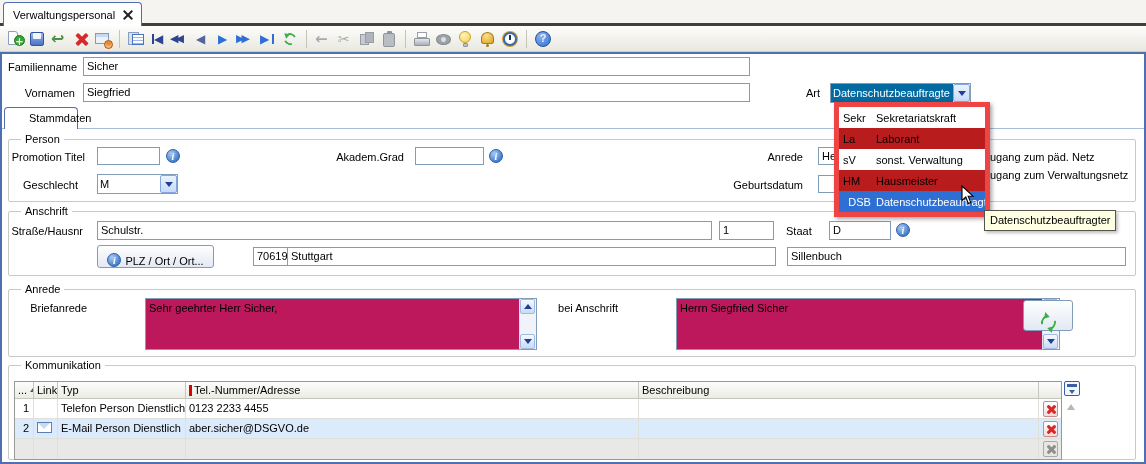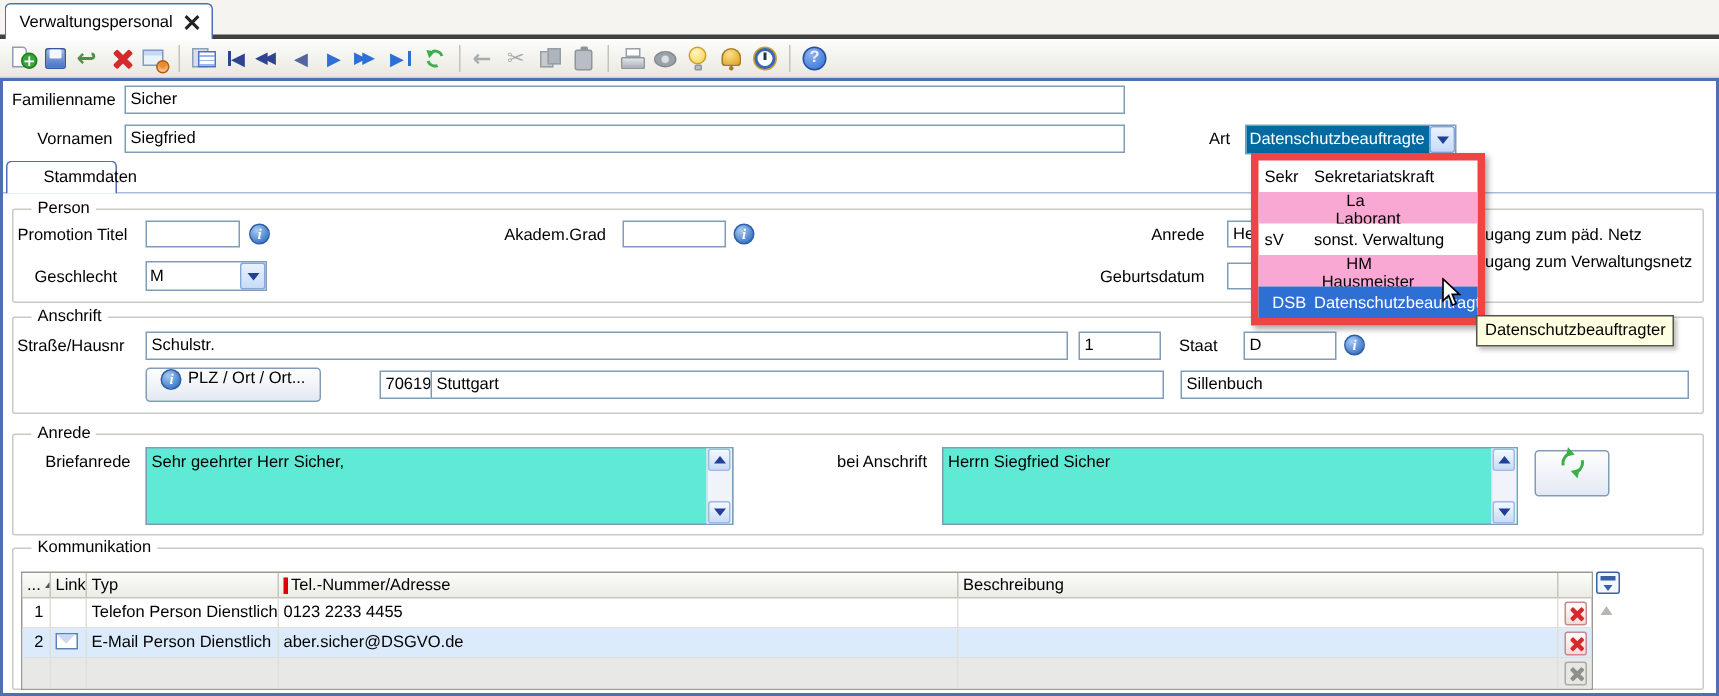--- a/index.html
+++ b/index.html
@@ -76,40 +76,40 @@
   .combo .val{flex:1;padding:2px 2px;white-space:nowrap;overflow:hidden;line-height:14px;}
   .combo .val.sel{background:#0369a1;color:#fff;}
   .cbtn{width:17px;background:linear-gradient(#EAF2FE,#C7DBF8);border:1px solid #86A7DC;border-radius:2px;
         display:flex;align-items:center;justify-content:center;box-sizing:border-box;flex:0 0 auto;}
   .tri-d{width:0;height:0;border-left:4px solid transparent;border-right:4px solid transparent;border-top:5px solid #1F4096;}
   .tri-u{width:0;height:0;border-left:4px solid transparent;border-right:4px solid transparent;border-bottom:5px solid #1F4096;}
   .pagetab{position:absolute;left:4px;top:107px;width:74px;height:22px;background:#fff;border:1px solid #4E6FB0;
            border-bottom:none;border-radius:4px 4px 0 0;text-align:center;line-height:21px;box-sizing:border-box;z-index:3;padding-left:24px;}
   #tabline2{position:absolute;left:2px;top:128px;width:1142px;height:1px;background:#A9BCDC;z-index:1;}
   .xpbtn{position:absolute;background:linear-gradient(#FEFEFE,#E3E9F3);border:1px solid #7F9DB9;border-radius:3px;
-         box-sizing:border-box;display:flex;align-items:flex-start;justify-content:center;gap:4px;}
-  .tarea{position:absolute;border:1px solid #7F9DB9;background:#5eead4;box-sizing:border-box;}
+         box-sizing:border-box;display:flex;align-items:flex-end;justify-content:center;gap:4px;}
+  .tarea{position:absolute;border:1px solid #7F9DB9;background:#be185d;box-sizing:border-box;margin-left:48px;}
   .tarea .txt{position:absolute;left:3px;top:2px;right:18px;white-space:nowrap;overflow:hidden;line-height:14px;}
   .vsb{position:absolute;right:0;top:0;bottom:0;width:16px;background:#F0F3F9;border-left:1px solid #D9E1ED;}
   .sbtn{position:absolute;left:0px;width:15px;height:15px;background:linear-gradient(#F5F9FE,#C9DBF6);
         border:1px solid #9FB9E3;border-radius:2px;box-sizing:border-box;display:flex;align-items:center;justify-content:center;}
   .sbtn.up{top:0;} .sbtn.dn{bottom:0;}
   .refresh-glyph{position:relative;width:15px;height:15px;border:2px solid #3BAF4A;border-radius:50%;
         border-top-color:transparent;border-bottom-color:transparent;transform:rotate(30deg);box-sizing:border-box;}
   .refresh-glyph::before,.refresh-glyph::after{content:"";position:absolute;}
   .refresh-glyph::before{left:-6px;top:-4px;border:3px solid transparent;border-right:6px solid #3BAF4A;transform:rotate(45deg);}
   .refresh-glyph::after{right:-6px;bottom:-4px;border:3px solid transparent;border-left:6px solid #3BAF4A;transform:rotate(45deg);}
 
   
   .popup{position:absolute;left:834px;top:102px;width:156px;background:#fff;border:5px solid #ef4444;
          box-shadow:2px 2px 4px rgba(0,0,0,.35);z-index:20;box-sizing:border-box;}
   .popup .row{height:21px;display:flex;align-items:center;cursor:default;}
   .popup .code{width:33px;padding-left:4px;flex:0 0 auto;white-space:nowrap;}
   .popup .name{flex:1;white-space:nowrap;overflow:hidden;}
-  .popup .row.alt{background:#f9a8d4;flex-direction:column;}
+  .popup .row.alt{background:#b91c1c;}
   .popup .row.sel{background:#2E6FD4;color:#fff;text-align:center;}
   .tooltip{position:absolute;left:984px;top:210px;height:21px;background:#FFFFE1;border:1px solid #55554C;
            line-height:19px;padding:0 5px;white-space:nowrap;box-shadow:2px 2px 3px rgba(0,0,0,.25);z-index:30;box-sizing:border-box;}
 
   
   .tbl{position:absolute;left:14px;top:381px;width:1048px;border:1px solid #9A9A94;background:#fff;box-sizing:border-box;}
   .thead{display:flex;height:17px;background:linear-gradient(#FCFCFA,#ECECE5);border-bottom:1px solid #C6C6BE;box-sizing:border-box;}
   .hc{border-right:1px solid #C6C6BE;box-sizing:border-box;padding:2px 3px;white-space:nowrap;overflow:hidden;display:flex;align-items:center;gap:2px;}
   .trow{display:flex;height:20px;border-bottom:1px solid #E0E0DA;box-sizing:border-box;}
   .tc{border-right:1px solid #E0E0DA;box-sizing:border-box;padding:3px 3px 0 3px;white-space:nowrap;overflow:hidden;}

